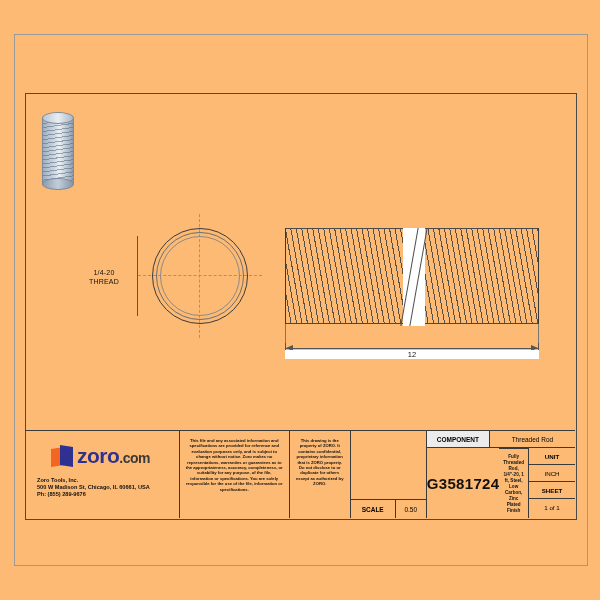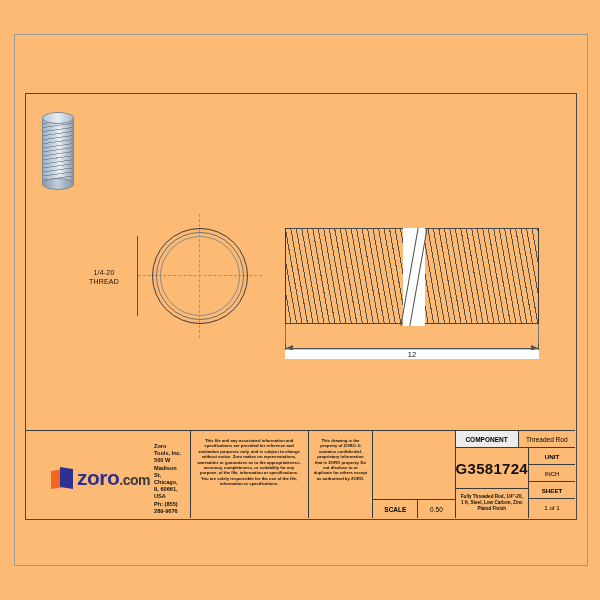--- a/index.html
+++ b/index.html
@@ -256,21 +256,21 @@
   }
   .tb-cell {
     border-right: 1px solid #3a3a3a;
     box-sizing: border-box;
     position: relative;
   }
   .tb-logo {
     width: 180px;
     padding: 6px 8px 4px 8px;
     display: flex;
-    flex-direction: row;
+    flex-direction: column;
     justify-content: flex-start;
   }
   .zoro-logo {
     display: flex;
     align-items: center;
     gap: 4px;
     margin: 8px 0 2px 18px;
   }
   .zoro-mark {
     width: 22px; height: 22px;
@@ -376,21 +376,21 @@
     text-align: center;
     display: flex; align-items: center; justify-content: center;
   }
   .tb-right-body {
     flex: 1;
     display: flex;
   }
   .tb-partcol {
     flex: 1;
     display: flex;
-    flex-direction: column;
+    flex-direction: row;
     border-right: 1px solid #3a3a3a;
   }
   .partnum {
     flex: 1;
     display: flex;
     align-items: center;
     justify-content: center;
     font-size: 15px;
     font-weight: bold;
     letter-spacing: 0.3px;

